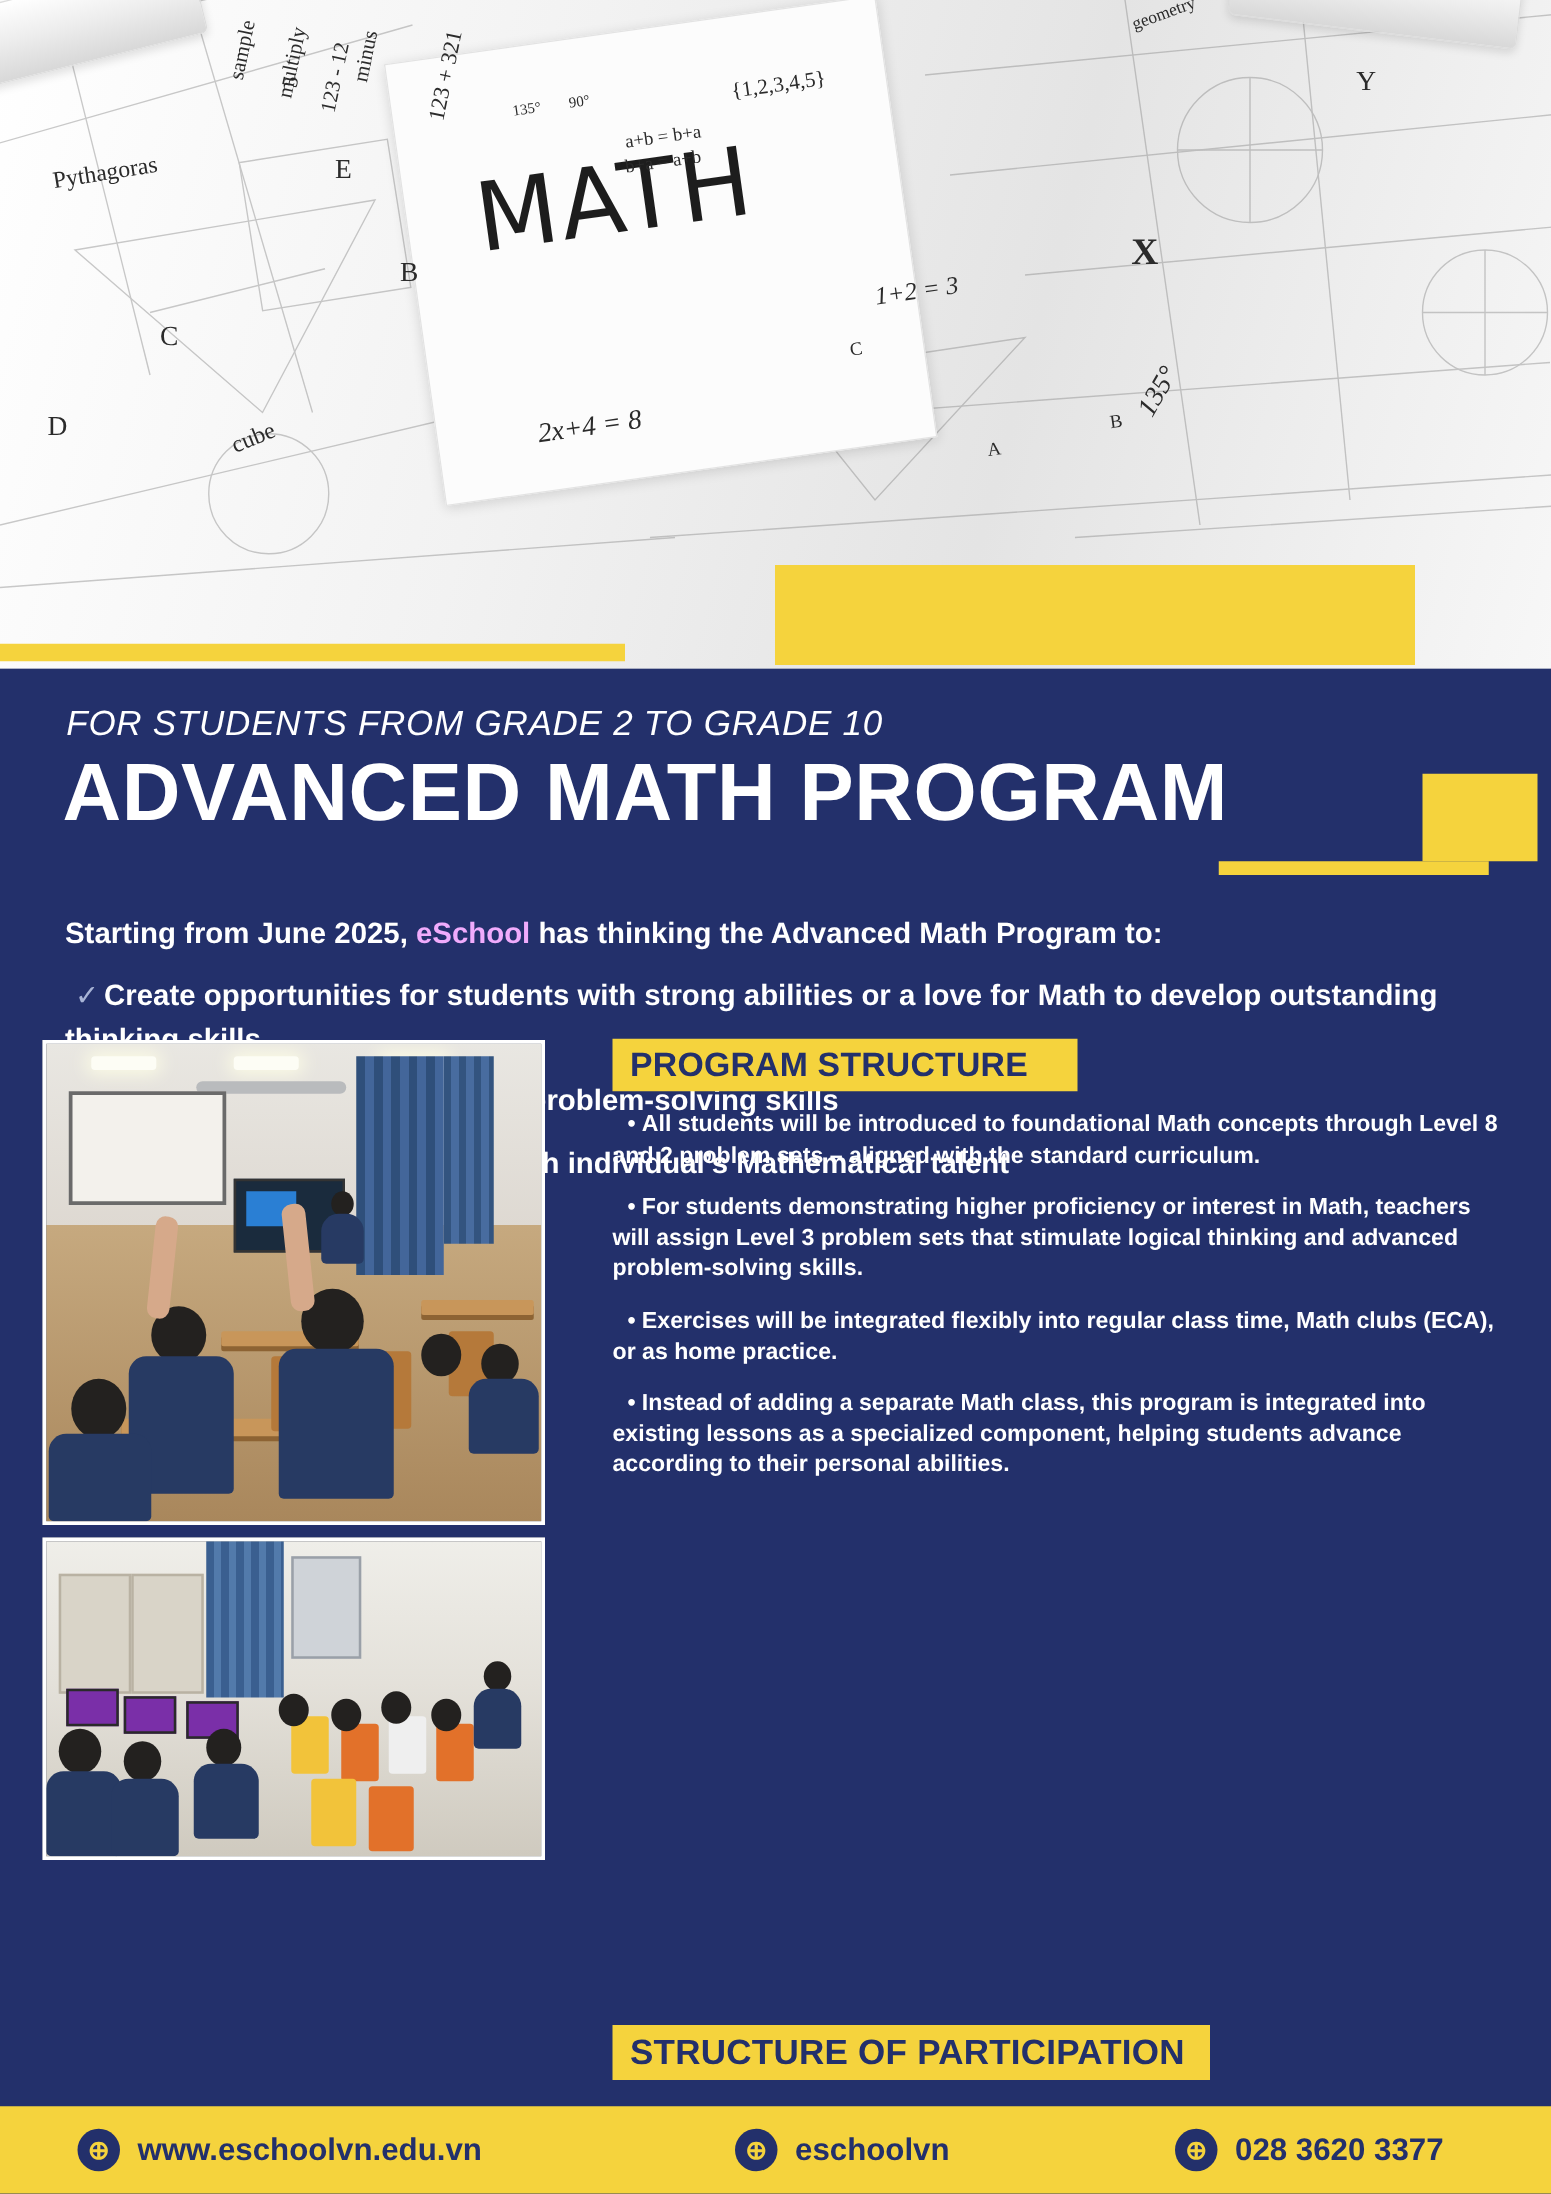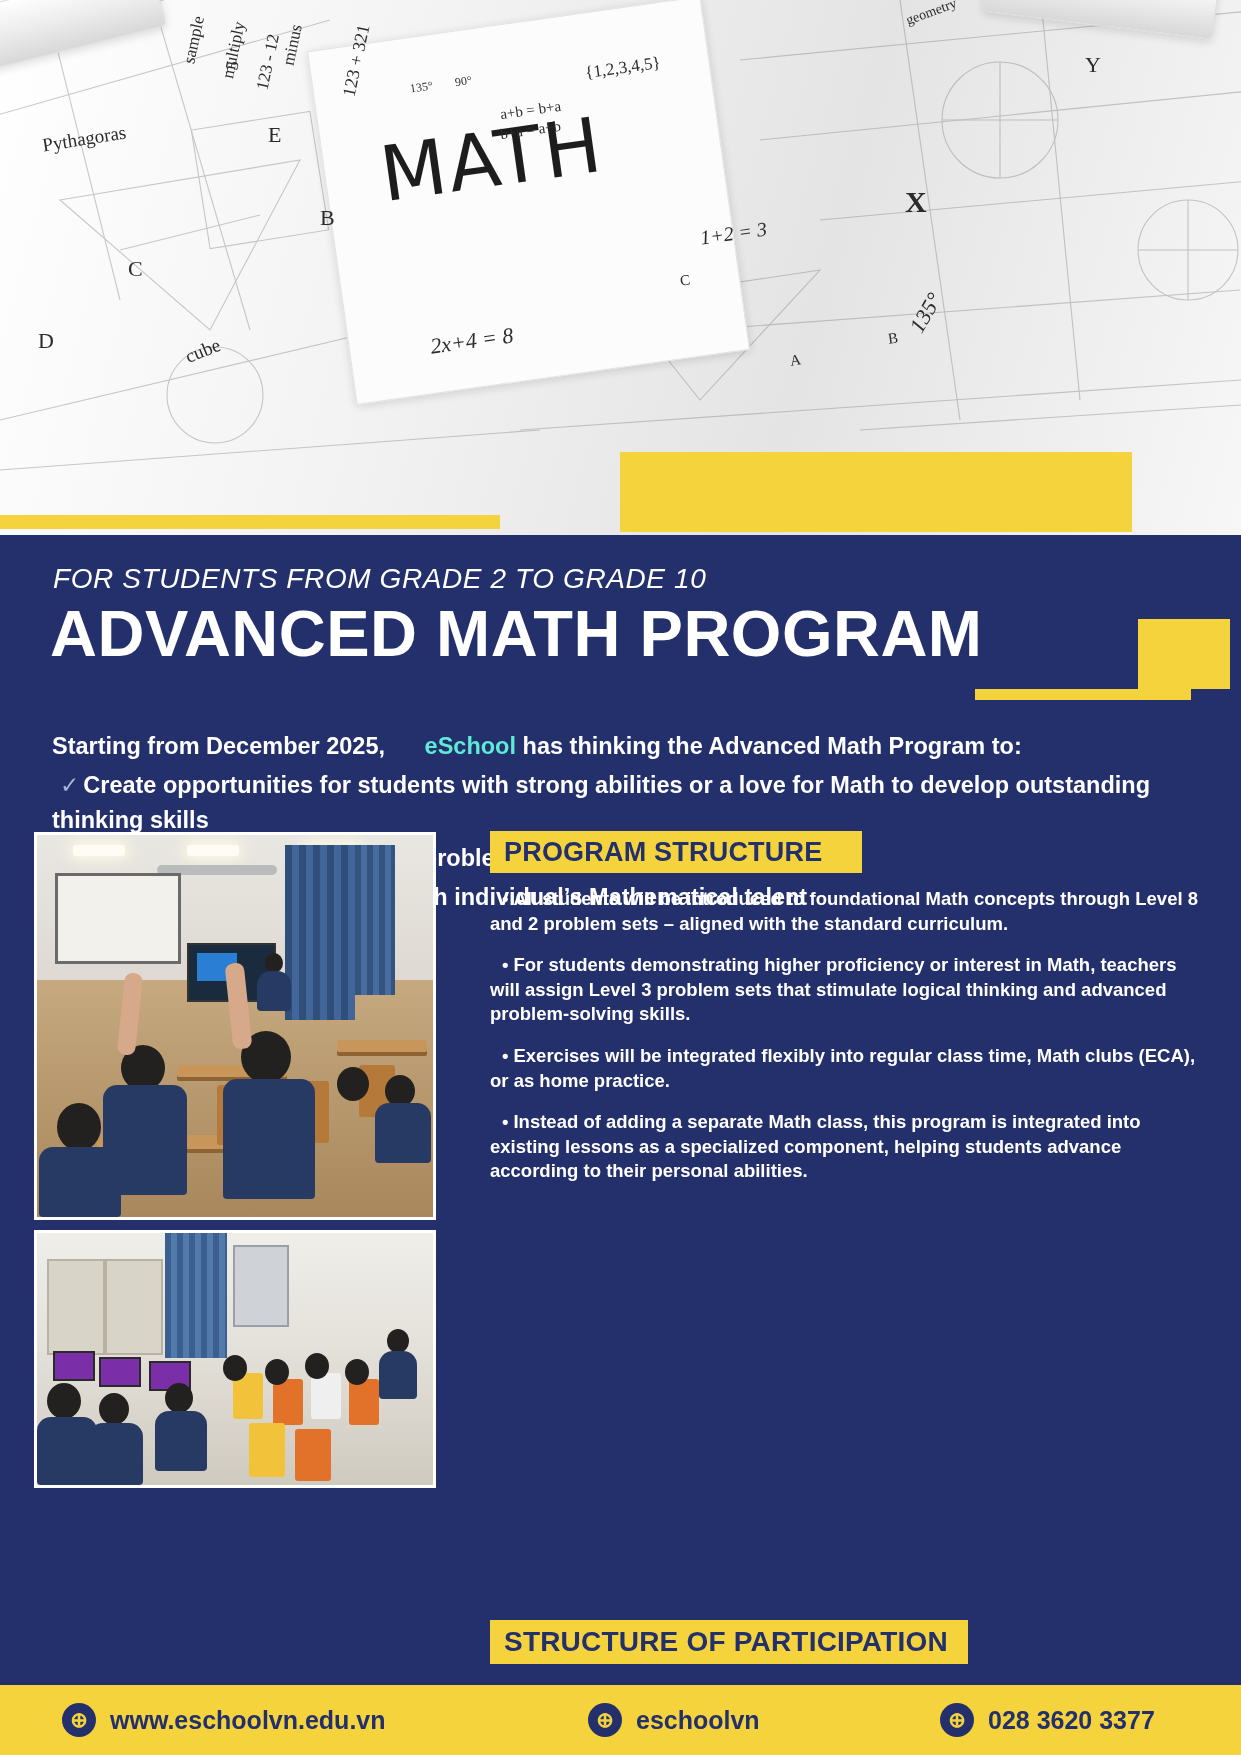--- a/index.html
+++ b/index.html
@@ -130,23 +130,23 @@
 
   .intro {
     position: absolute;
     left: 52px; top: 194px;
     width: 1110px;
     color: #ffffff;
     font-size: 23.5px;
     line-height: 1.48;
     font-weight: bold;
   }
-  .intro .brand { color: #5eead4; margin-left: 33px; }
+  .intro .brand { color: #f0abfc; }
   .intro p { margin: 0; }
-  .intro .bullet-line { margin-top: 4px; }
+  .intro .bullet-line { margin-top: 15px; }
   .check {
     color: #a8b4d6;
     font-weight: normal;
     font-size: 23px;
     padding-left: 8px;
     padding-right: 4px;
   }
 
   
   .photo {
@@ -374,21 +374,21 @@
 <div class="sheet">
 
   <div class="eyebrow">FOR STUDENTS FROM GRADE 2 TO GRADE 10</div>
 
   <div class="title-accent-block"></div>
   <div class="title">ADVANCED MATH PROGRAM</div>
   <div class="title-underline"></div>
 
   <div class="intro">
     <p>
-      <span>Starting from December 2025, </span><span class="brand">eSchool</span><span> has thinking the Advanced Math Program to:</span>
+      <span>Starting from June 2025, </span><span class="brand">eSchool</span><span> has thinking the Advanced Math Program to:</span>
     </p>
     <p class="bullet-line">
       <span class="check">✓</span><span>Create opportunities for students with strong abilities or a love for Math to develop outstanding thinking skills</span>
     </p>
     <p class="bullet-line">
       <span class="check">✓</span><span>Help students build advanced problem-solving skills</span>
     </p>
     <p class="bullet-line">
       <span class="check">✓</span><span>Foster passion and nurture each individual’s Mathematical talent</span>
     </p>

